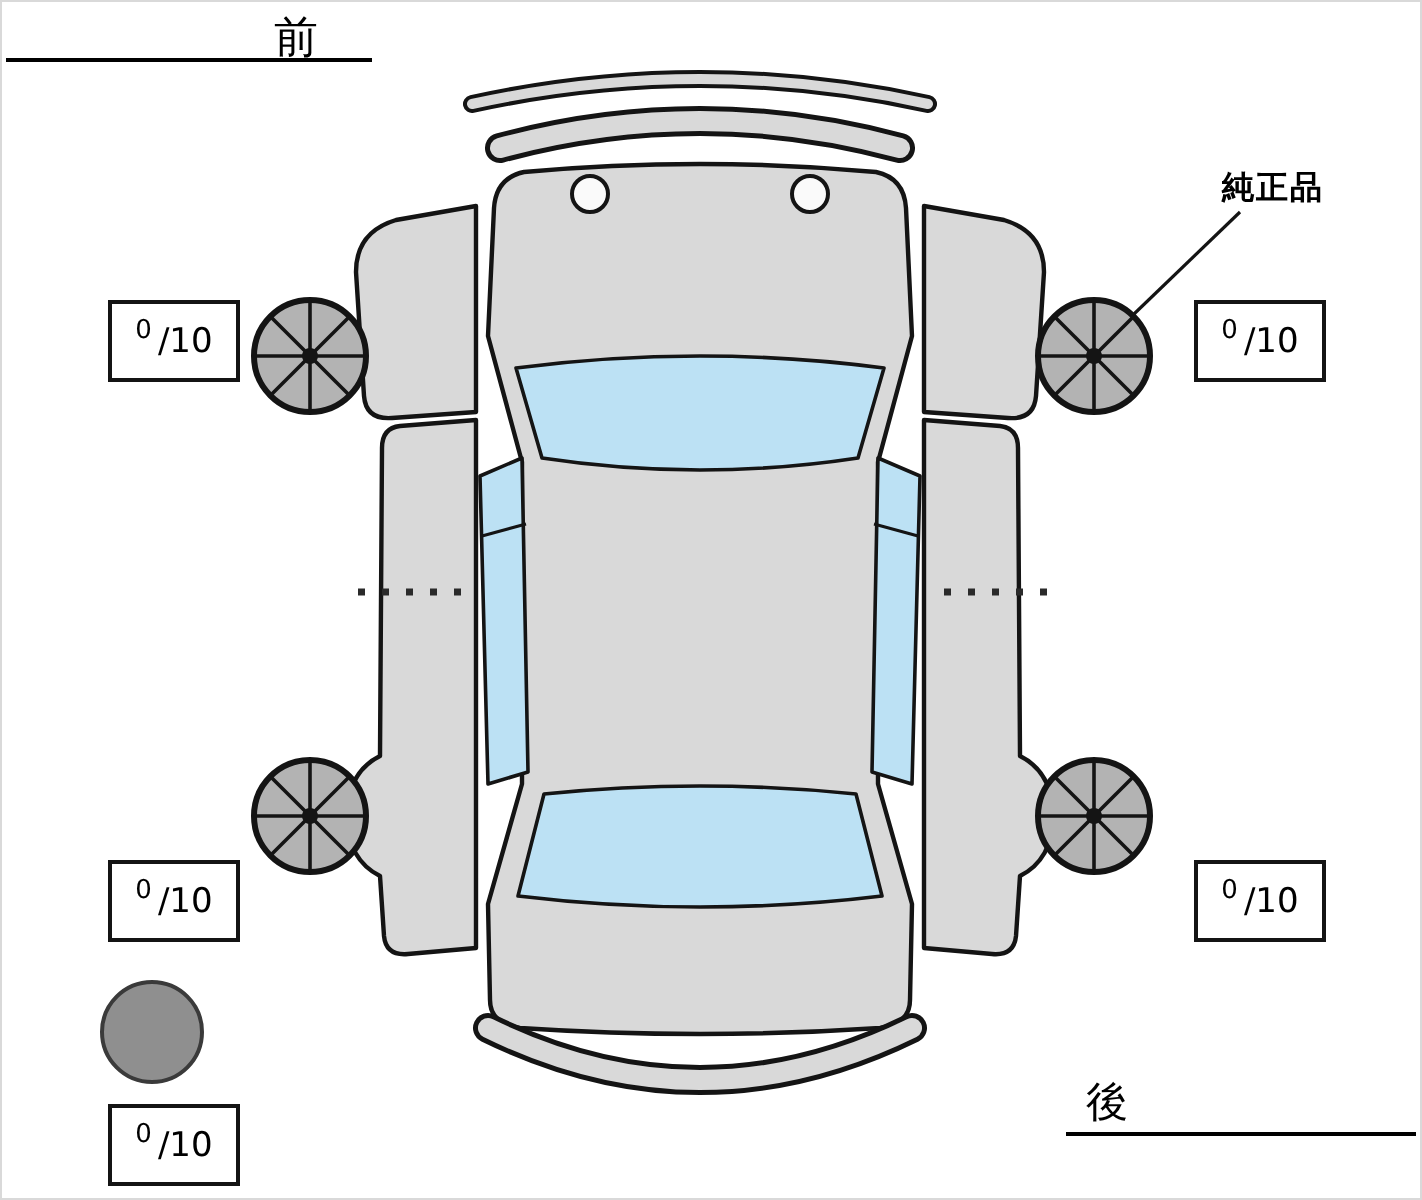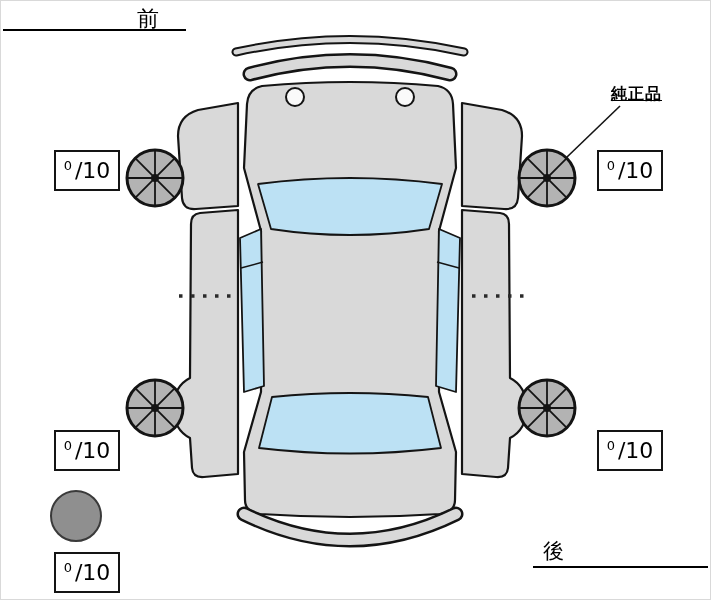--- a/index.html
+++ b/index.html
@@ -24,33 +24,33 @@
   .tire{fill:var(--wheel);stroke:var(--line);stroke-width:3;}
   .spoke{stroke:var(--line);stroke-width:1.8;}
   .hub{fill:var(--line);}
   .hood-circle{fill:#fafafa;stroke:var(--line);stroke-width:2;}
   .pointer{stroke:var(--line);stroke-width:1.6;}
 
   
   .lbl{position:absolute;white-space:nowrap;}
   .front-label{left:137px;top:4px;font-size:22px;}
   .rear-label{left:543px;top:537px;font-size:21px;}
-  .genuine-label{left:611px;top:84px;font-size:16px;font-weight:bold;letter-spacing:1px;text-decoration:underline;}
+  .genuine-label{left:611px;top:84px;font-size:16px;font-weight:bold;letter-spacing:1px;}
   .rule{position:absolute;height:0;border-top:2px solid #000;}
   .front-rule{left:3px;top:29px;width:183px;}
   .rear-rule{left:533px;top:566px;width:175px;}
 
   
   .score-box{
     position:absolute;width:62px;height:37px;background:#fff;
     border:2px solid var(--box-border);
     display:flex;align-items:center;justify-content:center;gap:3px;
   }
   .score-box .num{font-size:13px;transform:translateY(-5px);}
-  .score-box .den{font-size:22px;}
+  .score-box .den{font-size:17px;}
   .sb-fl{left:54px;top:150px;}
   .sb-fr{left:597px;top:150px;}
   .sb-rl{left:54px;top:430px;}
   .sb-rr{left:597px;top:430px;}
   .sb-sp{left:54px;top:552px;}
 
   .spare-tire{
     position:absolute;left:50px;top:490px;width:52px;height:52px;
     border-radius:50%;background:var(--spare);border:2px solid #3a3a3a;
     box-sizing:border-box;

